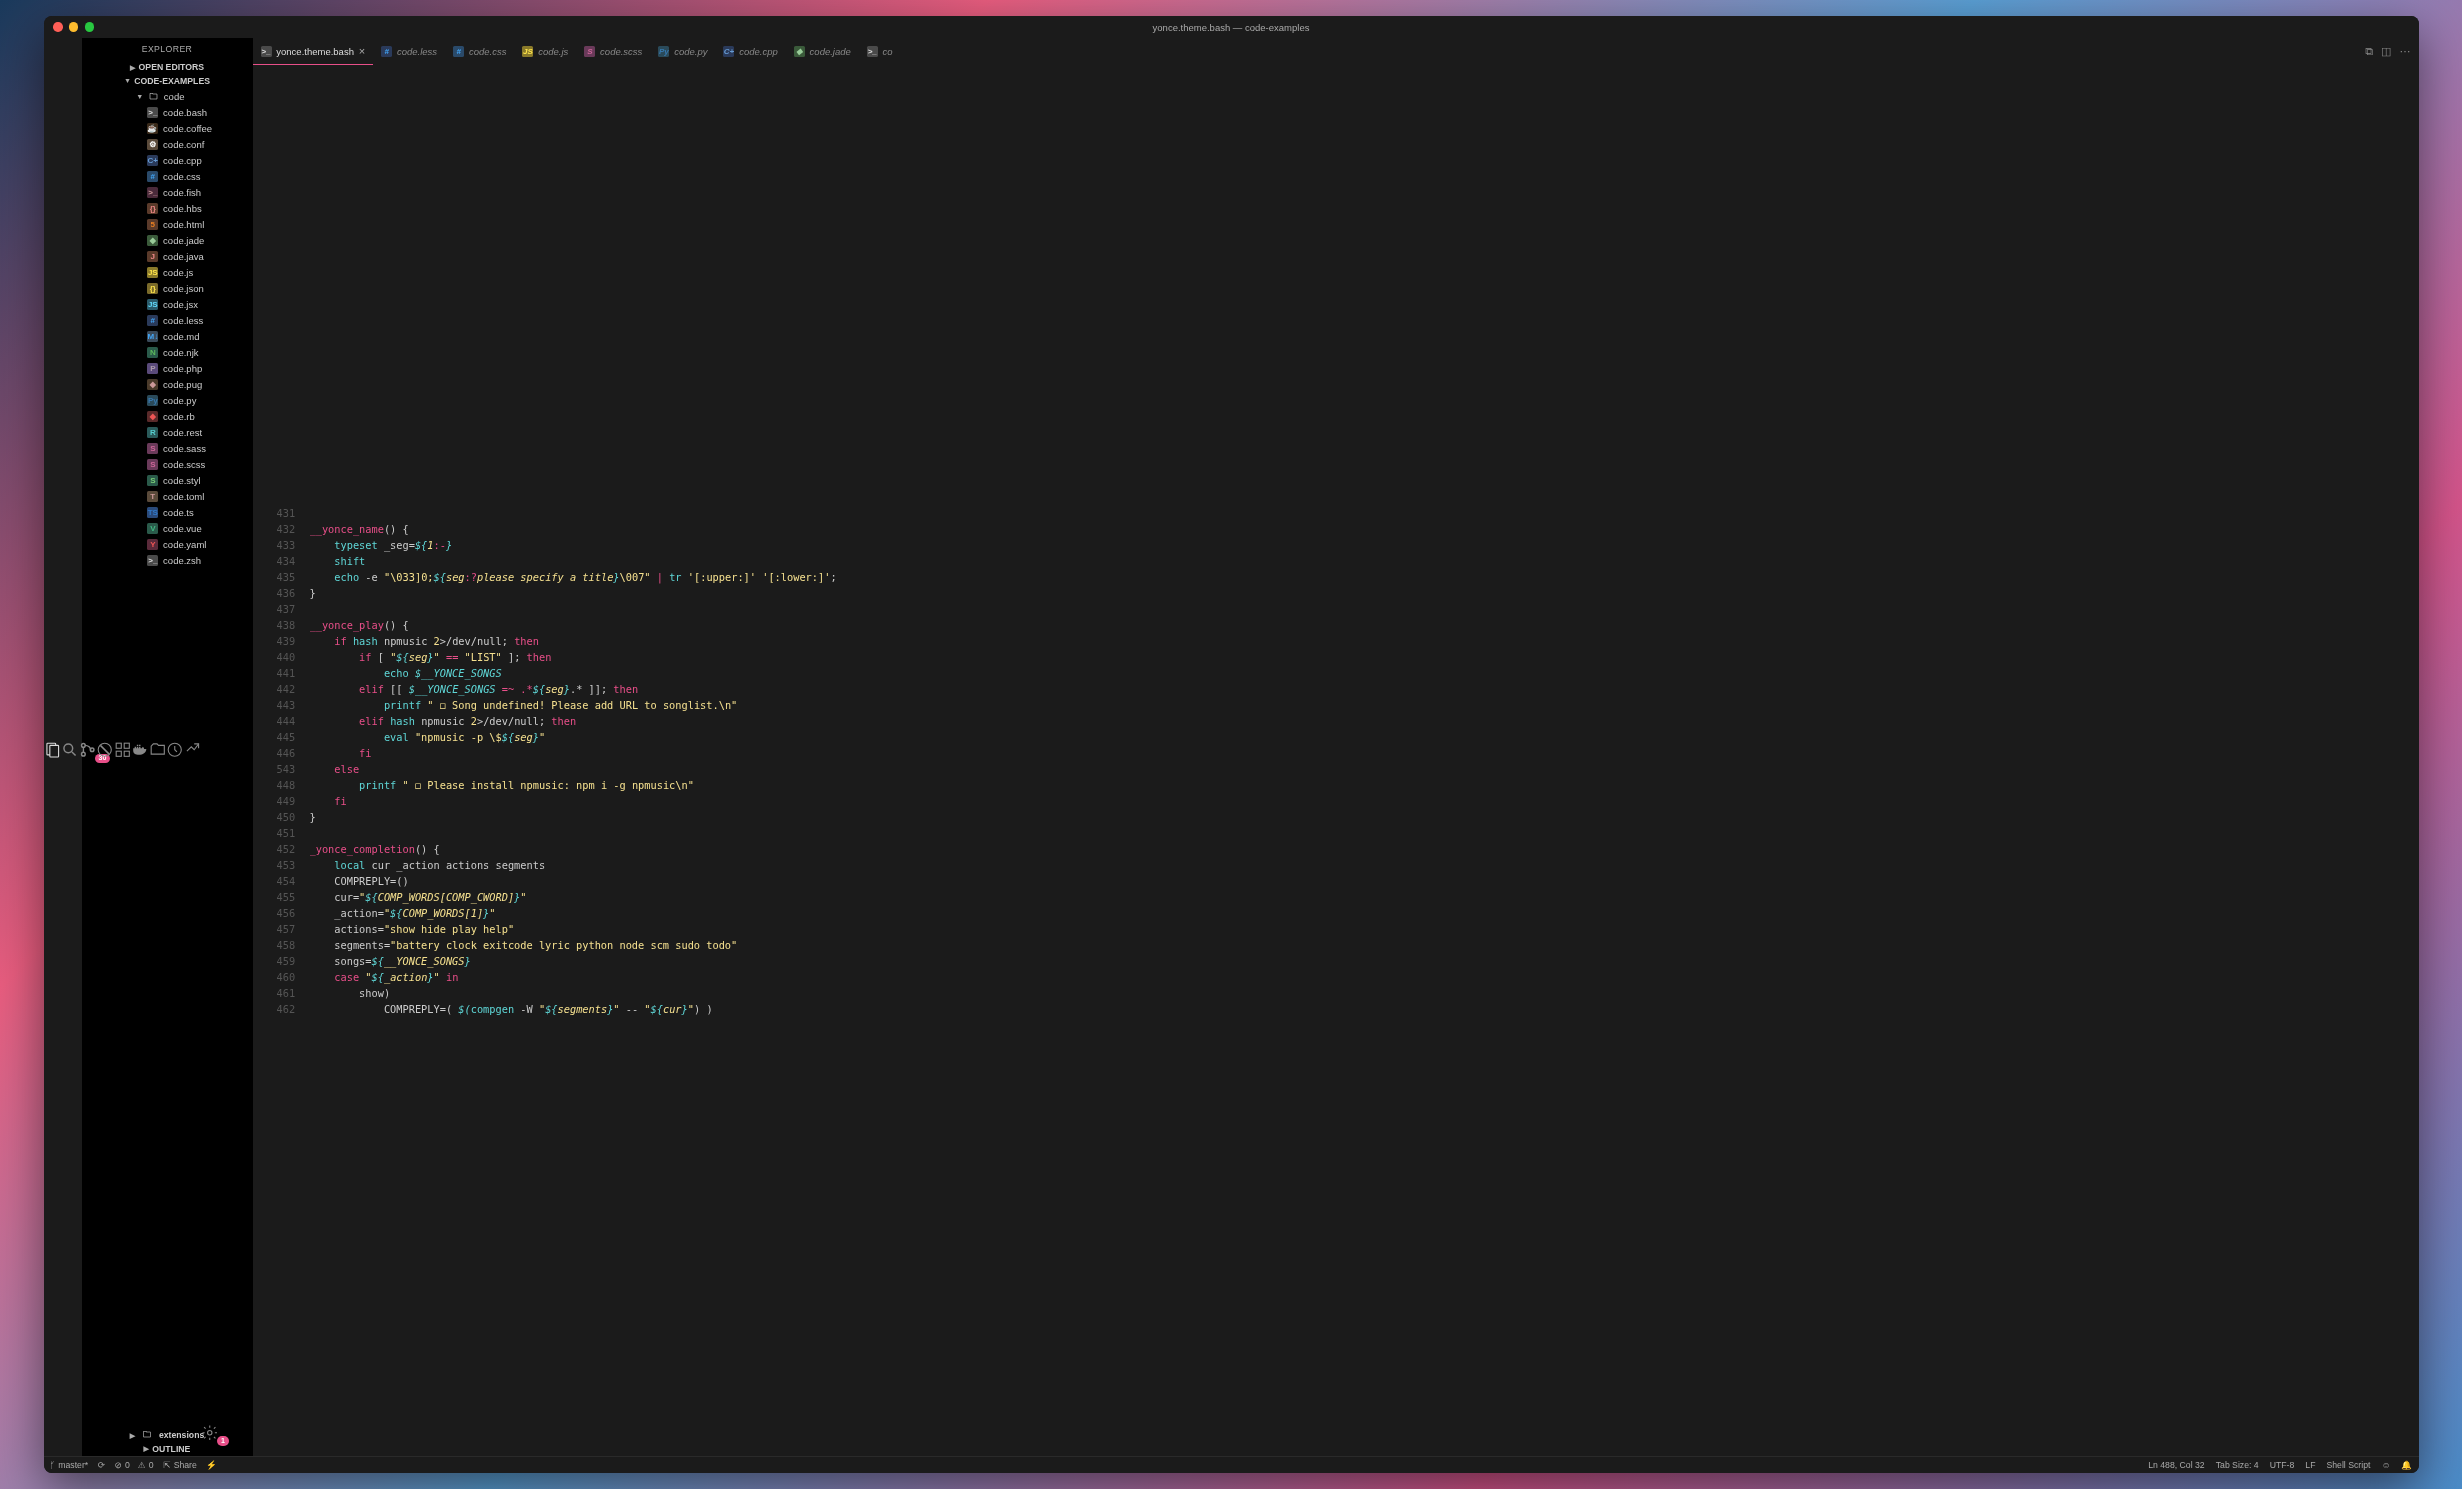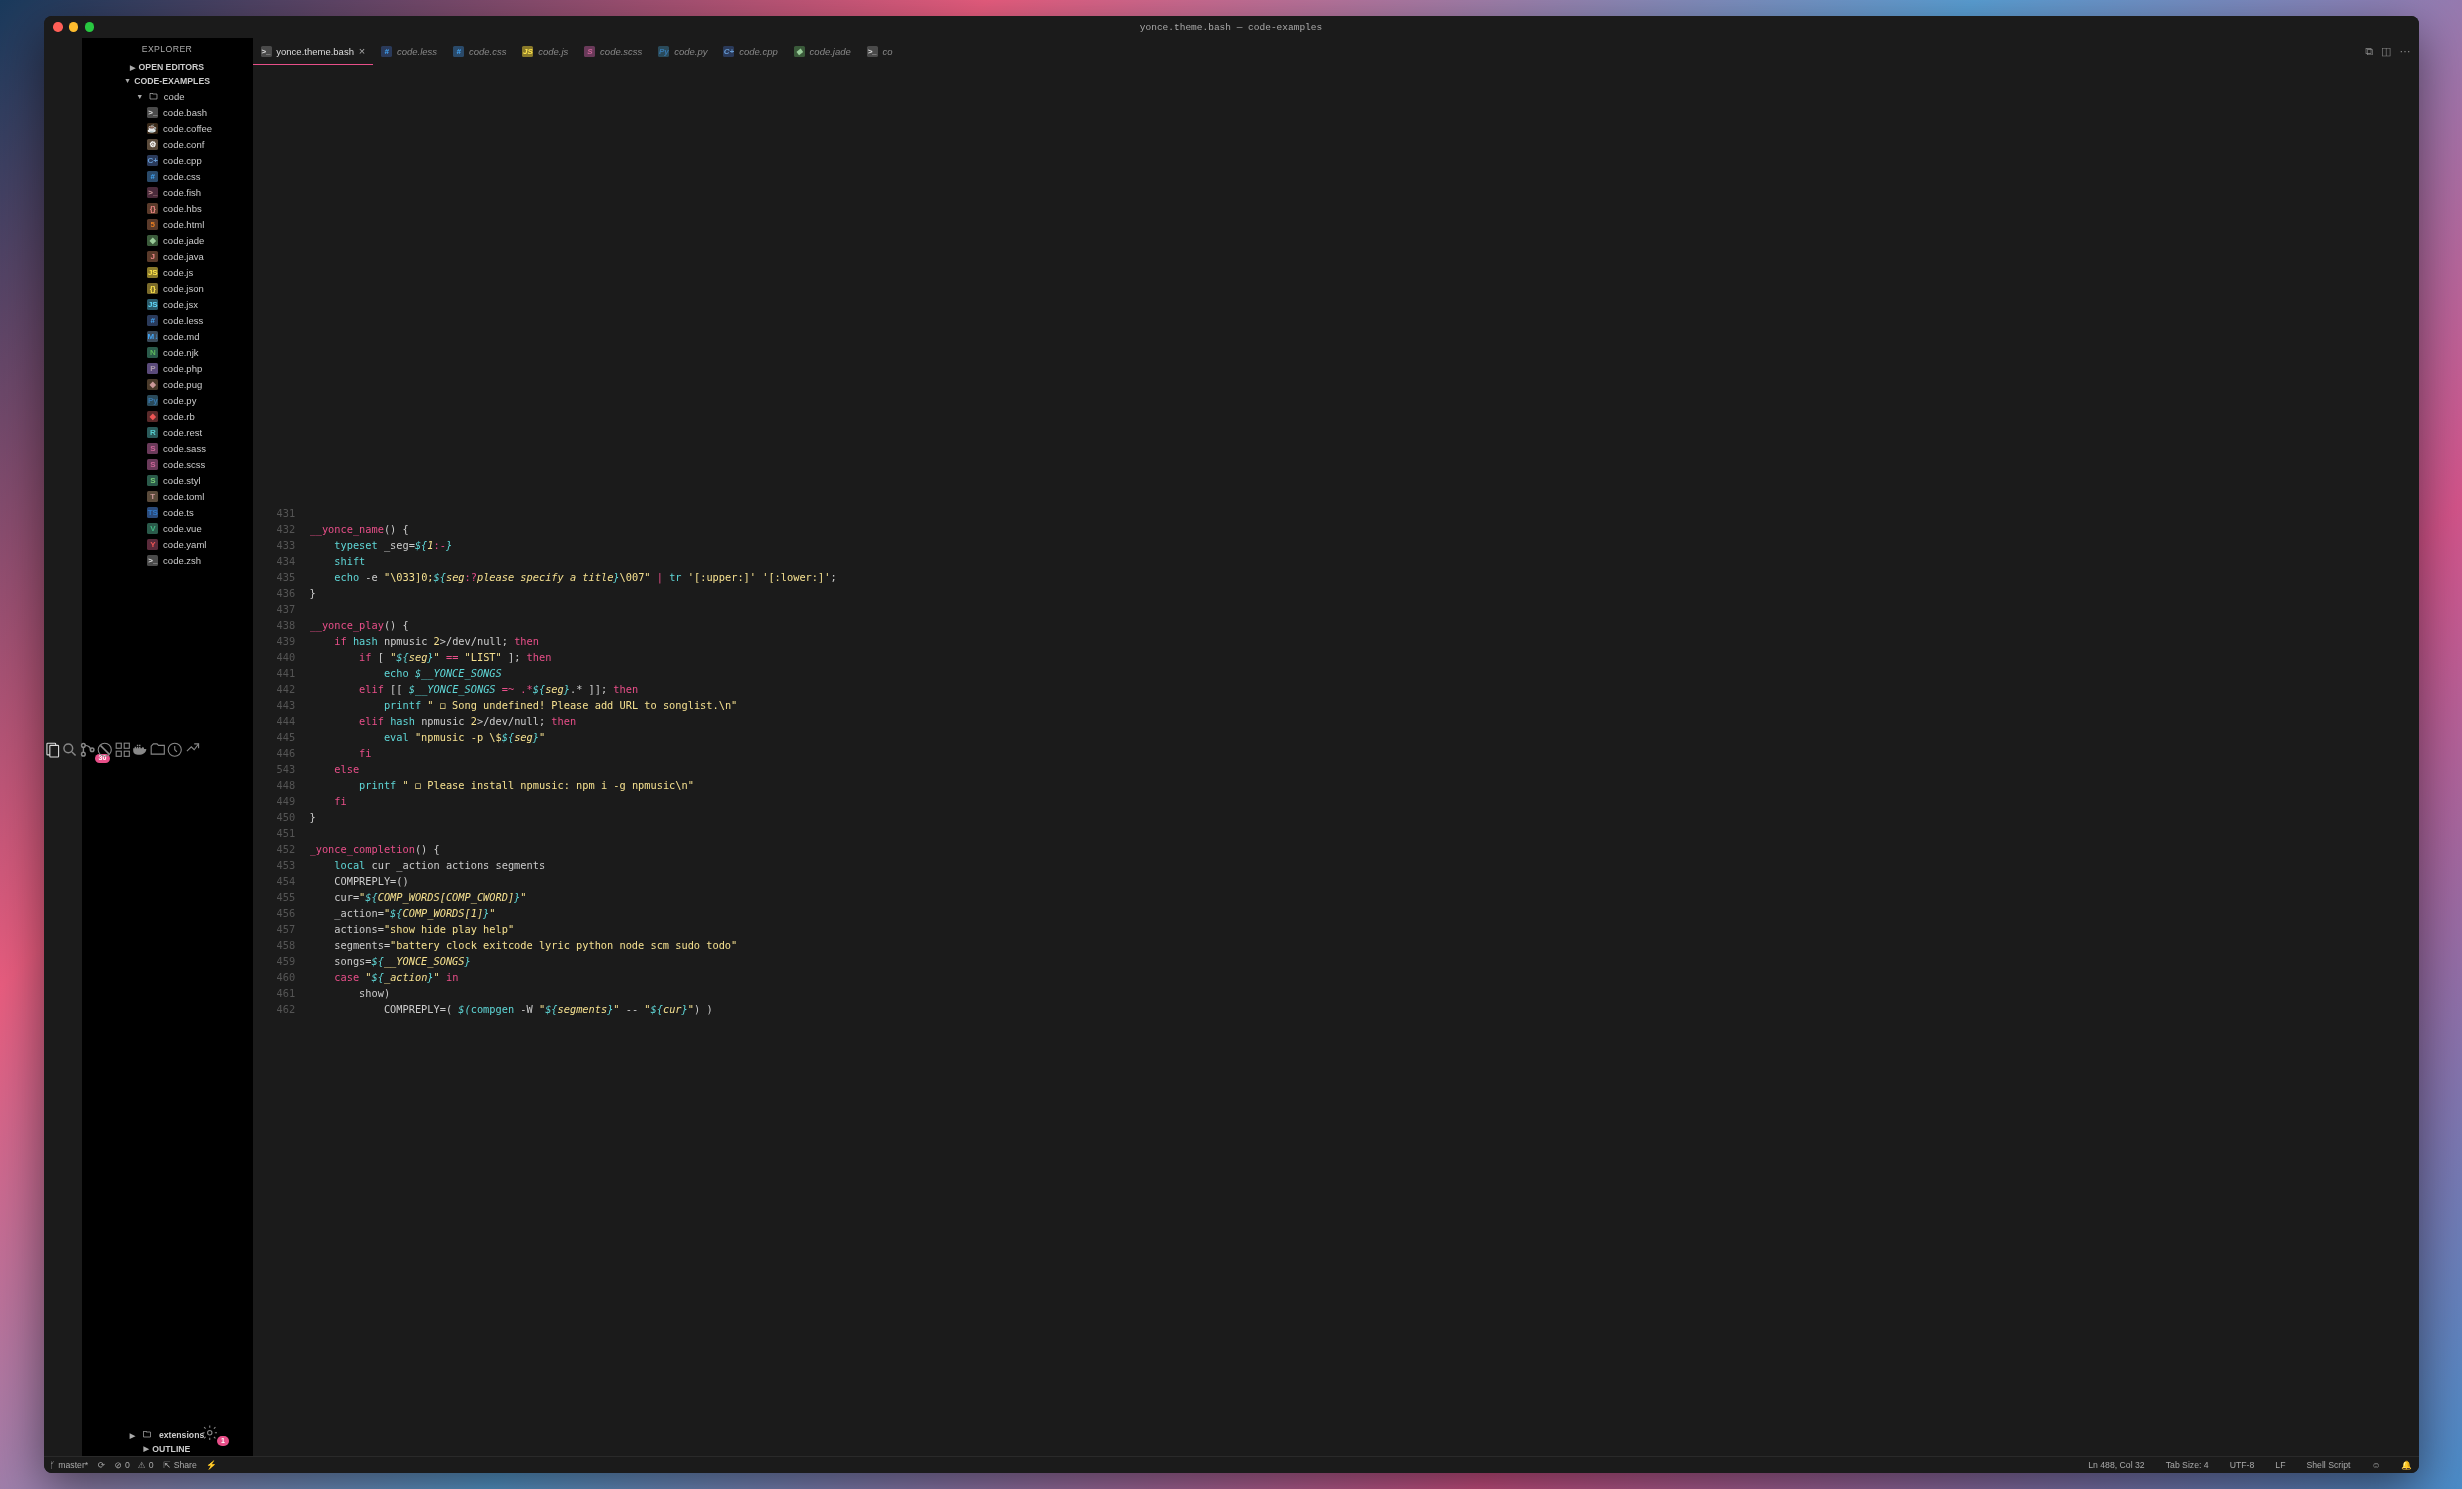--- a/index.html
+++ b/index.html
@@ -24,21 +24,20 @@
   flex-direction: column;
 }
 .titlebar {
   height: 22px;
   background: #1b1b1b;
   display: flex;
   align-items: center;
   padding: 0 9.5px;
   position: relative;
   flex-shrink: 0;
-  font-family: Liberation Mono, monospace;
 }
 .traffic-lights { display: flex; gap: 6.4px; }
 .traffic-light { width: 9.5px; height: 9.5px; border-radius: 50%; }
 .tl-red { background: #ff5f57; }
 .tl-yellow { background: #febc2e; }
 .tl-green { background: #28c840; }
 .title-text {
   position: absolute;
   left: 50%;
   transform: translateX(-50%);
@@ -221,21 +220,21 @@
   background: #1b1b1b;
   display: flex;
   align-items: center;
   color: #aaa;
   font-size: 8.7px;
   padding: 0 6.4px;
   flex-shrink: 0;
   border-top: 0.8px solid #2a2a2a;
 }
 .statusbar-left { display: flex; gap: 9.5px; align-items: center; }
-.statusbar-right { margin-left: auto; display: flex; gap: 21px; align-items: center; }
+.statusbar-right { margin-left: auto; display: flex; gap: 11px; align-items: center; }
 .statusbar span { cursor: pointer; }
 .sb-item { display: flex; align-items: center; gap: 3.2px; }
 </style>
 </head>
 <body>
 
 <div class="window">
   <div class="titlebar">
     <div class="traffic-lights">
       <div class="traffic-light tl-red"></div>

